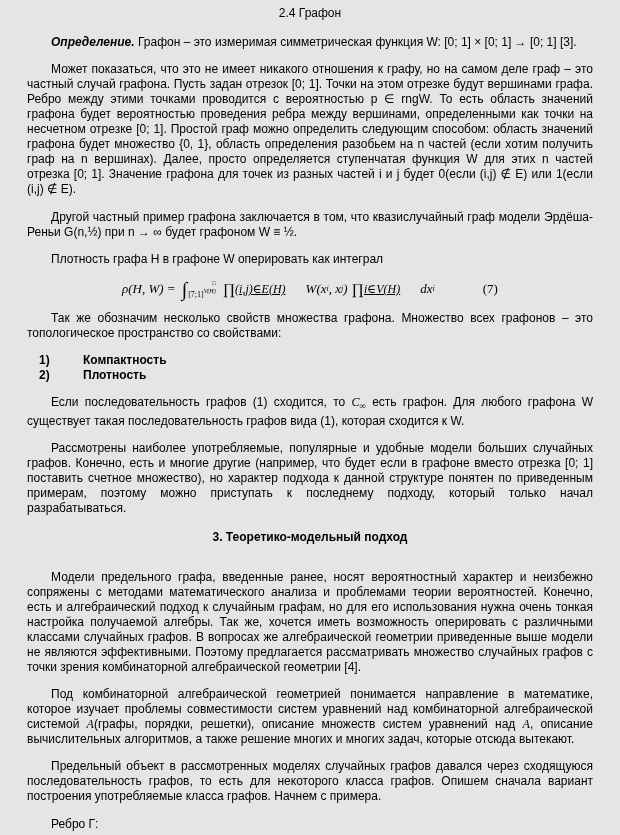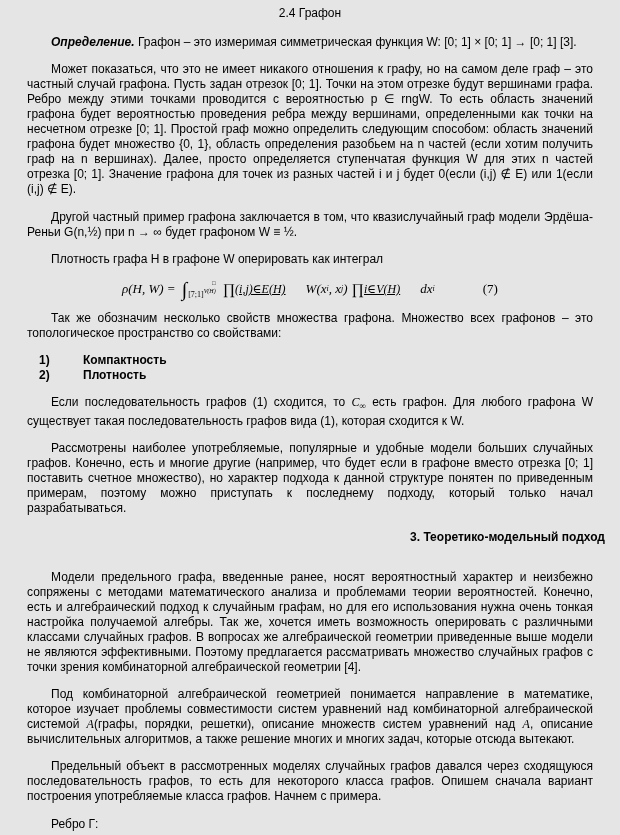--- a/index.html
+++ b/index.html
@@ -7,21 +7,21 @@
     width:620px; height:835px; box-sizing:border-box;
     padding:6px 15px 0 15px; overflow:hidden;
     background:#e5e5e5; color:#000000;
     font-family:"Liberation Sans","DejaVu Sans",sans-serif;
     font-size:12px; line-height:15px;
   }
   p { margin:12px; text-align:justify; text-indent:24px; }
   .doc-title { text-align:center; text-indent:0; margin-bottom:14px; }
   .lead { font-weight:bold; font-style:italic; }
   .gap-top { margin-top:13px; }
-  .h3 { text-align:right; text-indent:0; font-weight:bold; margin:14px 0 25px 0; }
+  .h3 { text-align:center; text-indent:0; font-weight:bold; margin:14px 0 25px 0; }
   .list-row { padding-left:24px; text-align:left;font-weight:bold; }
   .list-num { display:inline-block; width:44px; }
   .mvar { font-family:"Liberation Serif","DejaVu Serif",serif; font-style:italic; }
   .msub { font-family:"Liberation Serif","DejaVu Serif",serif; font-style:italic; font-size:9px; }
   
   .formula-row {
     display:flex; align-items:center; margin:10px 0 8px 0; padding-left:107px;
     font-family:"Liberation Serif","DejaVu Serif",serif; font-size:13px; line-height:16px;
     text-align:right;
   }

